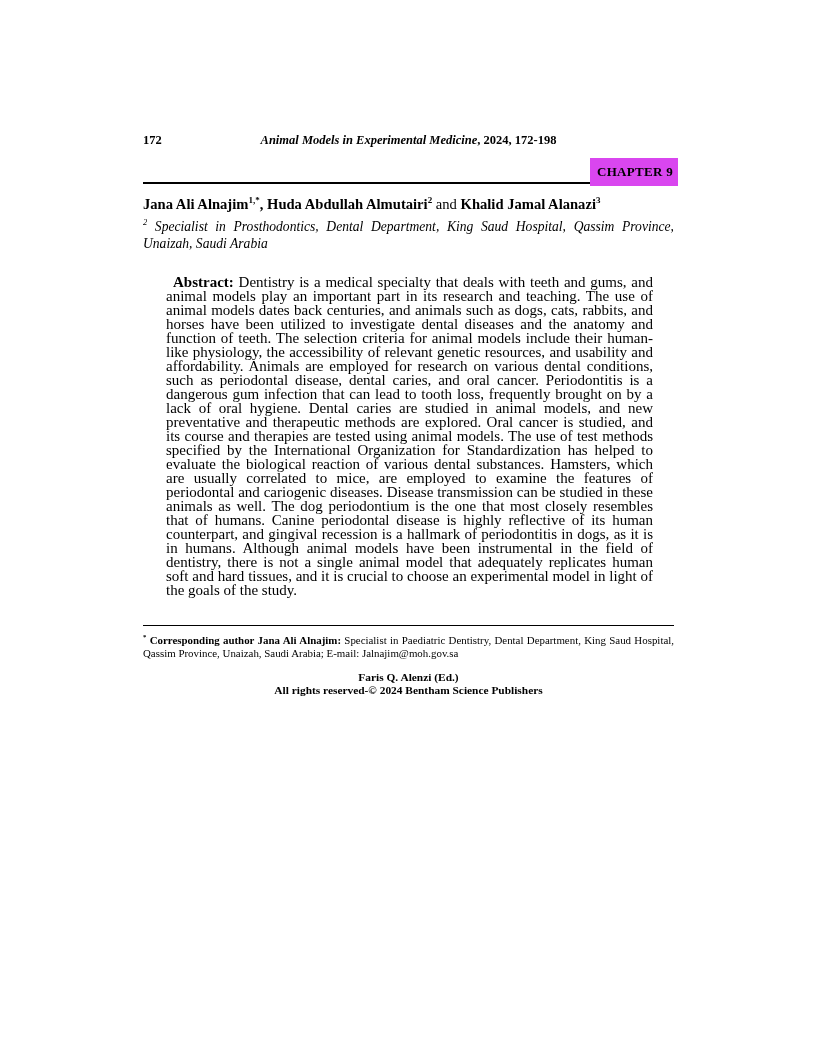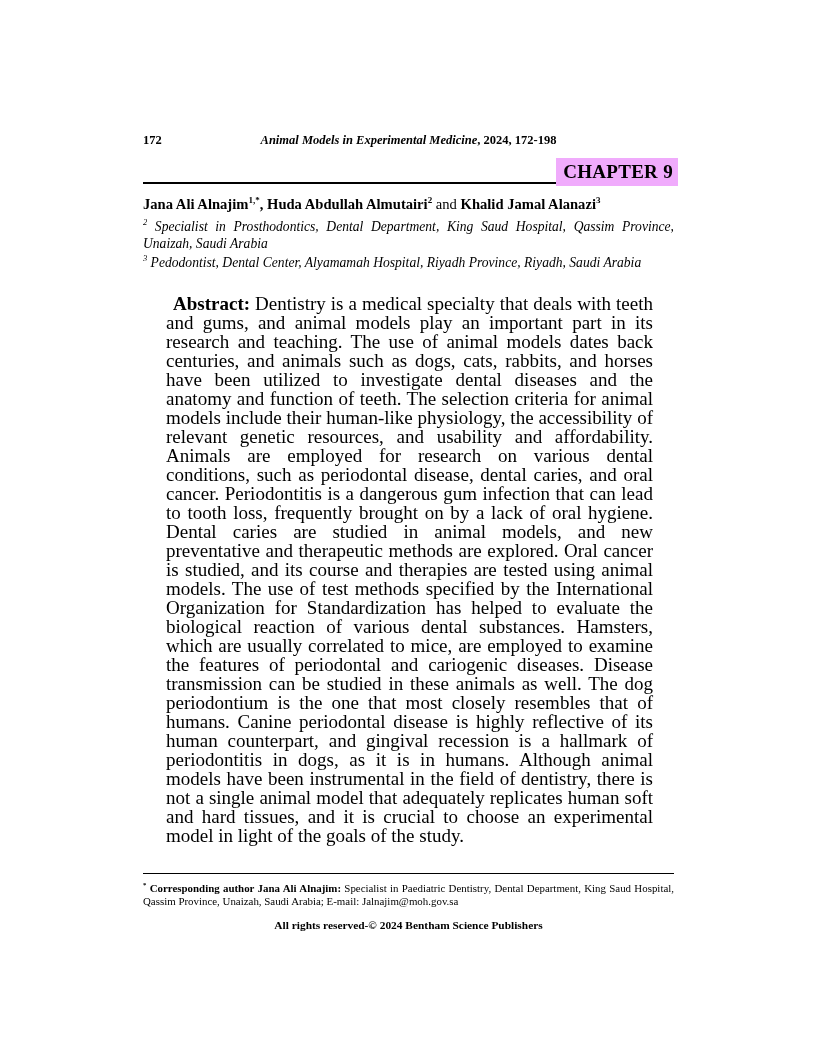--- a/index.html
+++ b/index.html
@@ -43,22 +43,22 @@
   .chapter-row {
     margin-top: 6px;
     height: 28px;
     border-bottom: 2.5px solid #000;
     position: relative;
   }
   .chapter-badge {
     position: absolute;
     right: -4px;
     bottom: -3.5px;
-    background: #f0abfc;
-    font-size: 19px;
+    background: #d946ef;
+    font-size: 13px;
     font-weight: bold;
     line-height: 24px;
     padding: 2px 5px 2px 7px;
     letter-spacing: 0.3px;
   }
   
   h1.chapter-title {
     margin: 16px 0 0 0;
     font-size: 23.5px;
     line-height: 27px;
@@ -83,22 +83,22 @@
     margin: 6px 0 0 0;
     font-size: 13.6px;
     line-height: 16.8px;
     font-style: italic;
     text-align: justify;
   }
   .affil + .affil { margin-top: 2.5px; }
   
   .abstract {
     margin: 22px 21px 0 23px;
-    font-size: 19px;
-    line-height: 19px;
+    font-size: 15px;
+    line-height: 14px;
     text-align: justify;
     text-indent: 7px;
   }
   .abstract .lead { font-weight: bold; }
   
   .keywords {
     margin-top: 24px;
     font-size: 14.4px;
     line-height: 17.6px;
     text-align: justify;
@@ -143,26 +143,26 @@
   </div>
 
 
   <div class="byline">
     <span class="author">Jana Ali Alnajim</span><sup class="author">1,*</sup><span class="author">, </span><span class="author">Huda Abdullah Almutairi</span><sup class="author">2</sup><span class="conn"> and </span><span class="author">Khalid Jamal Alanazi</span><sup class="author">3</sup>
   </div>
 
 
   <p class="affil"><sup>2</sup><span> Specialist in Prosthodontics, Dental Department, King Saud Hospital, Qassim Province, Unaizah, Saudi Arabia</span></p>
 
-  <p class="affil"><sup>3</sup><span> Pedodontist, Dental Center, Alyamamah Hospital, Riyadh Province, Riyadh, Saudi Arabia</span></p>
 
   <p class="abstract"><span class="lead">Abstract:</span><span> Dentistry is a medical specialty that deals with teeth and gums, and animal models play an important part in its research and teaching. The use of animal models dates back centuries, and animals such as dogs, cats, rabbits, and horses have been utilized to investigate dental diseases and the anatomy and function of teeth. The selection criteria for animal models include their human-like physiology, the accessibility of relevant genetic resources, and usability and affordability. Animals are employed for research on various dental conditions, such as periodontal disease, dental caries, and oral cancer. Periodontitis is a dangerous gum infection that can lead to tooth loss, frequently brought on by a lack of oral hygiene. Dental caries are studied in animal models, and new preventative and therapeutic methods are explored. Oral cancer is studied, and its course and therapies are tested using animal models. The use of test methods specified by the International Organization for Standardization has helped to evaluate the biological reaction of various dental substances. Hamsters, which are usually correlated to mice, are employed to examine the features of periodontal and cariogenic diseases. Disease transmission can be studied in these animals as well. The dog periodontium is the one that most closely resembles that of humans. Canine periodontal disease is highly reflective of its human counterpart, and gingival recession is a hallmark of periodontitis in dogs, as it is in humans. Although animal models have been instrumental in the field of dentistry, there is not a single animal model that adequately replicates human soft and hard tissues, and it is crucial to choose an experimental model in light of the goals of the study.</span></p>
 
 
   <hr class="footnote-divider">
 
   <p class="footnote"><sup class="lead">*</sup><span class="lead"> Corresponding author Jana Ali Alnajim:</span><span> Specialist in Paediatric Dentistry, Dental Department, King Saud Hospital, Qassim Province, Unaizah, Saudi Arabia; E-mail: Jalnajim@moh.gov.sa</span></p>
 
   <div class="imprint">
+    <div>Faris Q. Alenzi (Ed.)</div>
     <div>All rights reserved-© 2024 Bentham Science Publishers</div>
   </div>
 
 </div>
 
 </body></html>

